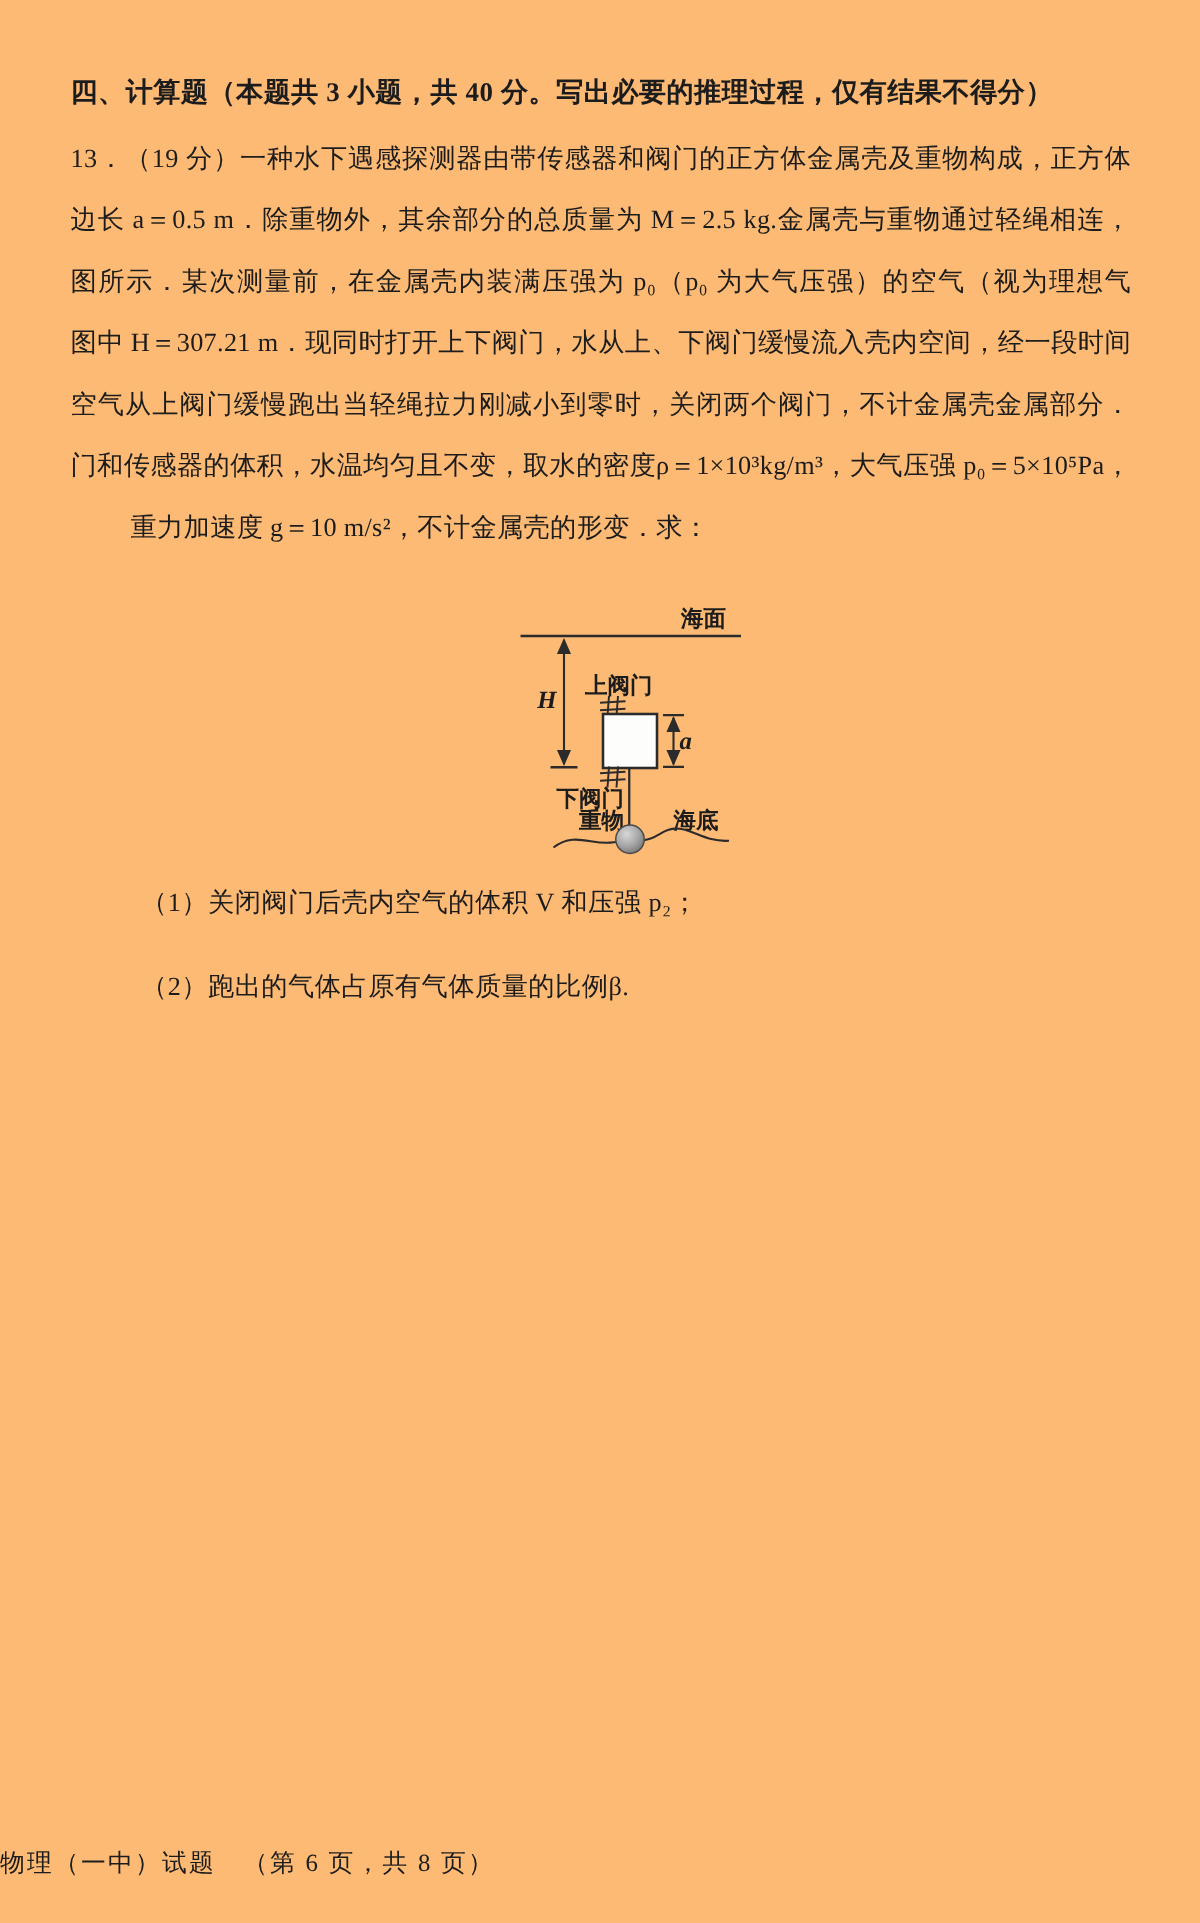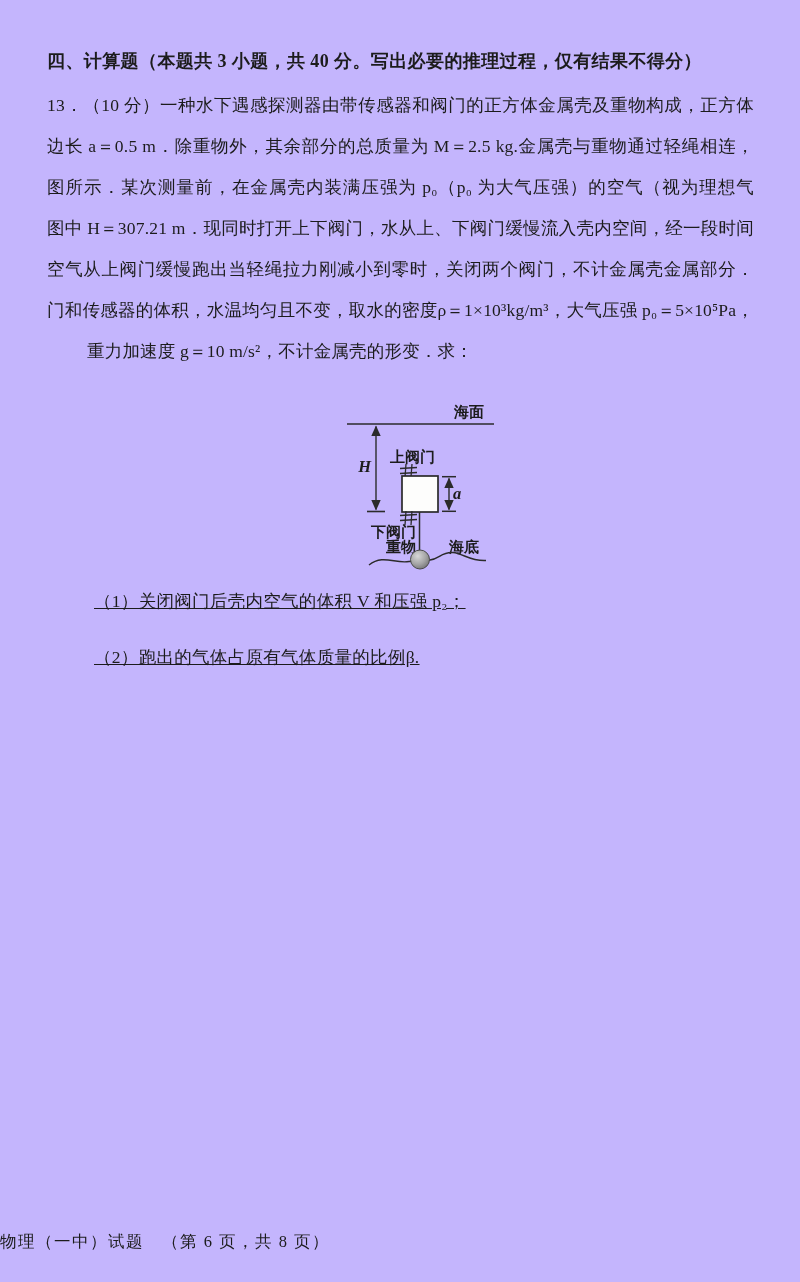--- a/index.html
+++ b/index.html
@@ -1,20 +1,20 @@
 <!DOCTYPE html>
 <html><head>
 <meta charset="utf-8">
 <style>
   html,body { margin:0; padding:0; background:#e9e9e9; }
   .page {
     position:relative;
     width:800px; height:1282px;
     margin:0 auto;
-    background:#c4b5fd;
+    background:#fdba74;
     font-family:"Liberation Serif","DejaVu Serif",serif;
     color:#1c1c1c;
     overflow:hidden;
   }
   .sec-header {
     position:absolute; left:47px; width:710px; top:49px;
     font-size:18px; font-weight:700; letter-spacing:.4px;
     white-space:nowrap;
   }
   .para {
@@ -28,38 +28,38 @@
   }
   .para .line.partial { text-align:left; text-align-last:left;margin-left:40px; }
   .figure {
     position:absolute; left:290px; top:395px;
   }
   .figure text { fill:#1c1c1c; }
   .figure .cjk { font-weight:700; font-size:15px; font-family:"Liberation Serif","DejaVu Serif",serif; }
   .figure .var { font-weight:700; font-style:italic; font-size:16.5px; font-family:"Liberation Serif","DejaVu Serif",serif; }
   .subq {
     position:absolute; left:94px;
-    font-size:17.5px; letter-spacing:.3px; white-space:nowrap;text-decoration:underline;
+    font-size:17.5px; letter-spacing:.3px; white-space:nowrap;
   }
   .subq1 { top:589px; }
   .subq2 { top:631px;margin-top:14px; }
   .footer {
     position:absolute; left:0; width:800px; top:1231px;
     text-align:left; font-size:16.5px; letter-spacing:1.5px;
   }
 </style>
 </head>
 <body>
 
 <div class="page">
 
   <div class="sec-header">四、计算题（本题共 3 小题，共 40 分。写出必要的推理过程，仅有结果不得分）</div>
 
   <div class="para">
-    <div class="line">13．（10 分）一种水下遇感探测器由带传感器和阀门的正方体金属壳及重物构成，正方体</div>
+    <div class="line">13．（19 分）一种水下遇感探测器由带传感器和阀门的正方体金属壳及重物构成，正方体</div>
     <div class="line">边长 a＝0.5 m．除重物外，其余部分的总质量为 M＝2.5 kg.金属壳与重物通过轻绳相连，如</div>
     <div class="line">图所示．某次测量前，在金属壳内装满压强为 p₀（p₀ 为大气压强）的空气（视为理想气体，</div>
     <div class="line">图中 H＝307.21 m．现同时打开上下阀门，水从上、下阀门缓慢流入壳内空间，经一段时间</div>
     <div class="line">空气从上阀门缓慢跑出当轻绳拉力刚减小到零时，关闭两个阀门，不计金属壳金属部分．阀</div>
     <div class="line">门和传感器的体积，水温均匀且不变，取水的密度ρ＝1×10³kg/m³，大气压强 p₀＝5×10⁵Pa，</div>
     <div class="line partial">重力加速度 g＝10 m/s²，不计金属壳的形变．求：</div>
   </div>
 
   <svg class="figure" width="280" height="188" viewBox="0 0 280 188" xmlns="http://www.w3.org/2000/svg">
     <defs>

